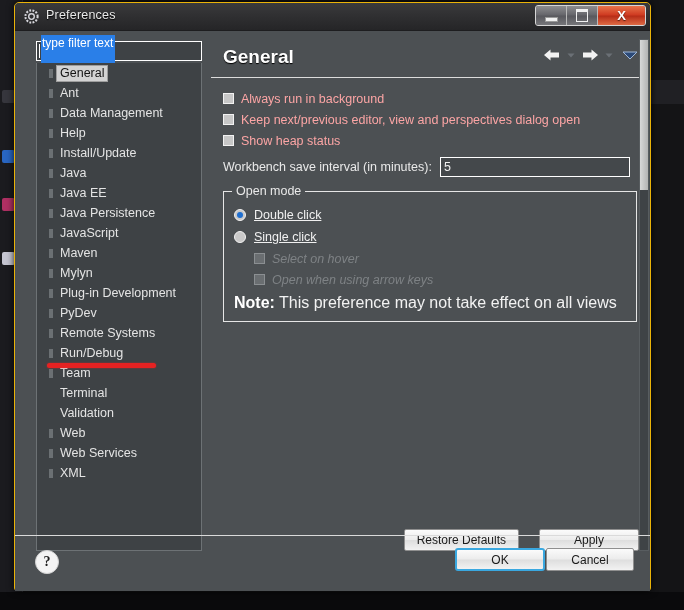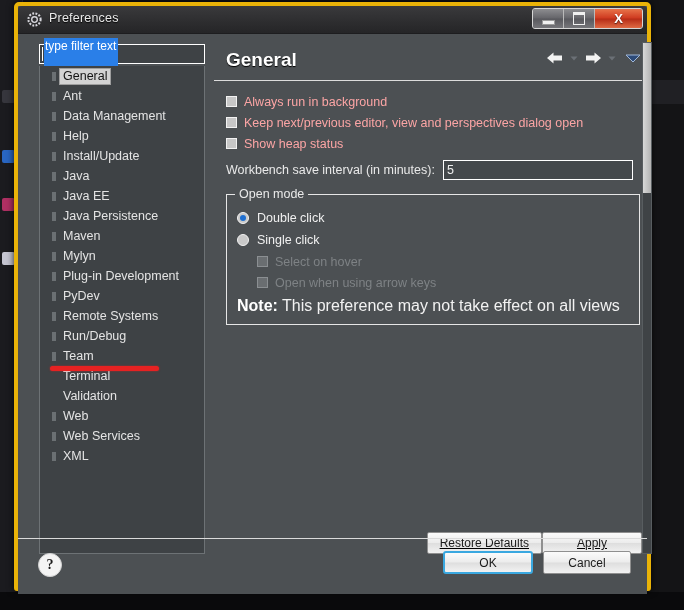--- a/index.html
+++ b/index.html
@@ -50,21 +50,21 @@
     width: 684px; height: 18px;
     background: #0a0a0c;
   }
 
   
   #dialog {
     position: absolute;
     left: 14px; top: 2px;
     width: 637px; height: 589px;
     background: #4a4f52;
-    border: 4px solid #eab308;
+    border: 1px solid #eab308;
     border-radius: 5px 5px 3px 3px;
     box-shadow: 0 0 7px rgba(0,0,0,.85);
     box-sizing: border-box;
   }
 
   
   #titlebar {
     position: relative;
     height: 27px;
     background: linear-gradient(180deg,#3a3a3c 0%,#2e2e30 55%,#252527 100%);
@@ -260,21 +260,21 @@
     background: #c7c7c7;
     border: 1px solid #f2f2f2;
     margin-right: 7px;
     box-sizing: border-box;
     flex: none;
   }
   .cbox.dim {
     background: #6a6e71;
     border-color: #8b8f92;
   }
-  .cb-row.disabled { color: #7e8285; }
+  .cb-row.disabled { color: #7e8285; font-style: italic; }
 
   #save-interval-row {
     display: flex;
     align-items: center;
     margin-top: 6px;
     font-size: 12.5px;
     color: #e9e9e9;
   }
   #save-interval-input {
     margin-left: 8px;
@@ -305,20 +305,21 @@
     padding: 0 4px;
     font-size: 12.5px;
     color: #e9e9e9;
   }
   .radio-row {
     display: flex;
     align-items: center;
     height: 22px;
     font-size: 12.5px;
     color: #f0f0f0;
+    text-decoration: underline;
   }
   .radio {
     width: 12px; height: 12px;
     border-radius: 50%;
     background: #c9c9c9;
     border: 1px solid #f2f2f2;
     margin-right: 8px;
     box-sizing: border-box;
     flex: none;
     position: relative;
@@ -337,22 +338,21 @@
     color: #f2f2f2;
     margin-top: 4px;
   }
   #open-mode-note b { color: #ffffff; }
 
   
   #page-actions {
     position: absolute;
     right: 4px; bottom: 0;
     display: flex;
-    gap: 0;
-    text-decoration: underline;
+    gap: 20px;
   }
   .btn {
     height: 22px;
     padding: 0 12px;
     font-size: 12px;
     color: #1a1a1a;
     background: linear-gradient(180deg,#fbfbfb 0%,#ececec 48%,#dedede 52%,#f2f2f2 100%);
     border: 1px solid #8f8f8f;
     border-radius: 2px;
     font-family: "Liberation Sans", sans-serif;
@@ -397,21 +397,21 @@
     color: #1d1d1d;
     font-size: 14px;
     font-weight: bold;
     font-family: "Liberation Serif", serif;
     cursor: default;
   }
   #footer-buttons {
     position: absolute;
     right: 16px; top: 12px;
     display: flex;
-    gap: 10px;
+    gap: 1px;
   }
   #btn-ok {
     width: 90px; height: 23px;
     border: 2px solid #3aa8e0;
     padding: 0;
     border-radius: 3px;
   }
   #btn-cancel {
     width: 88px; height: 23px;
     padding: 0;
@@ -504,20 +504,26 @@
             <span class="twisty">
               <i></i>
             </span>
             <span class="tree-label">Java EE</span>
           </div>
           <div class="tree-item">
             <span class="twisty">
               <i></i>
             </span>
             <span class="tree-label">Java Persistence</span>
+          </div>
+          <div class="tree-item">
+            <span class="twisty">
+              <i></i>
+            </span>
+            <span class="tree-label">JavaScript</span>
           </div>
           <div class="tree-item">
             <span class="twisty">
               <i></i>
             </span>
             <span class="tree-label">Maven</span>
           </div>
           <div class="tree-item">
             <span class="twisty">
               <i></i>

